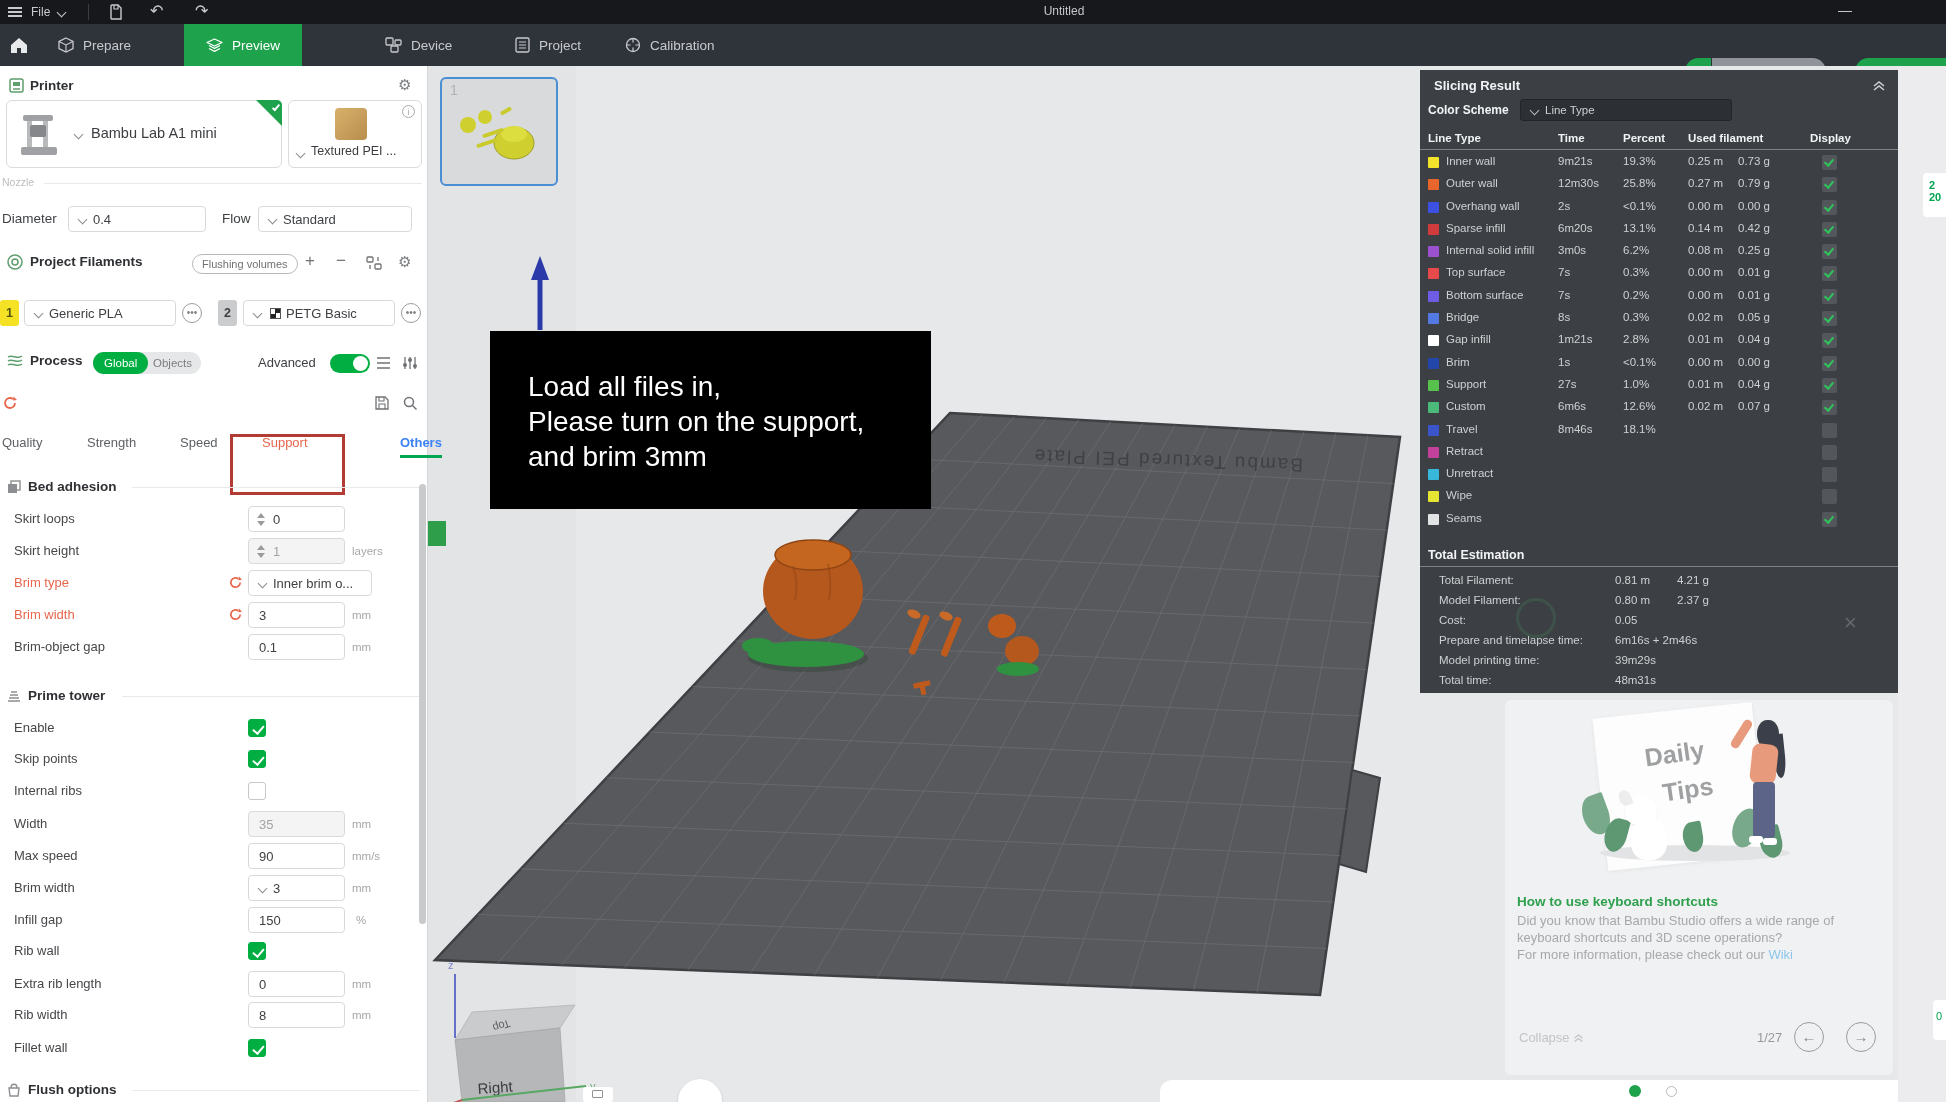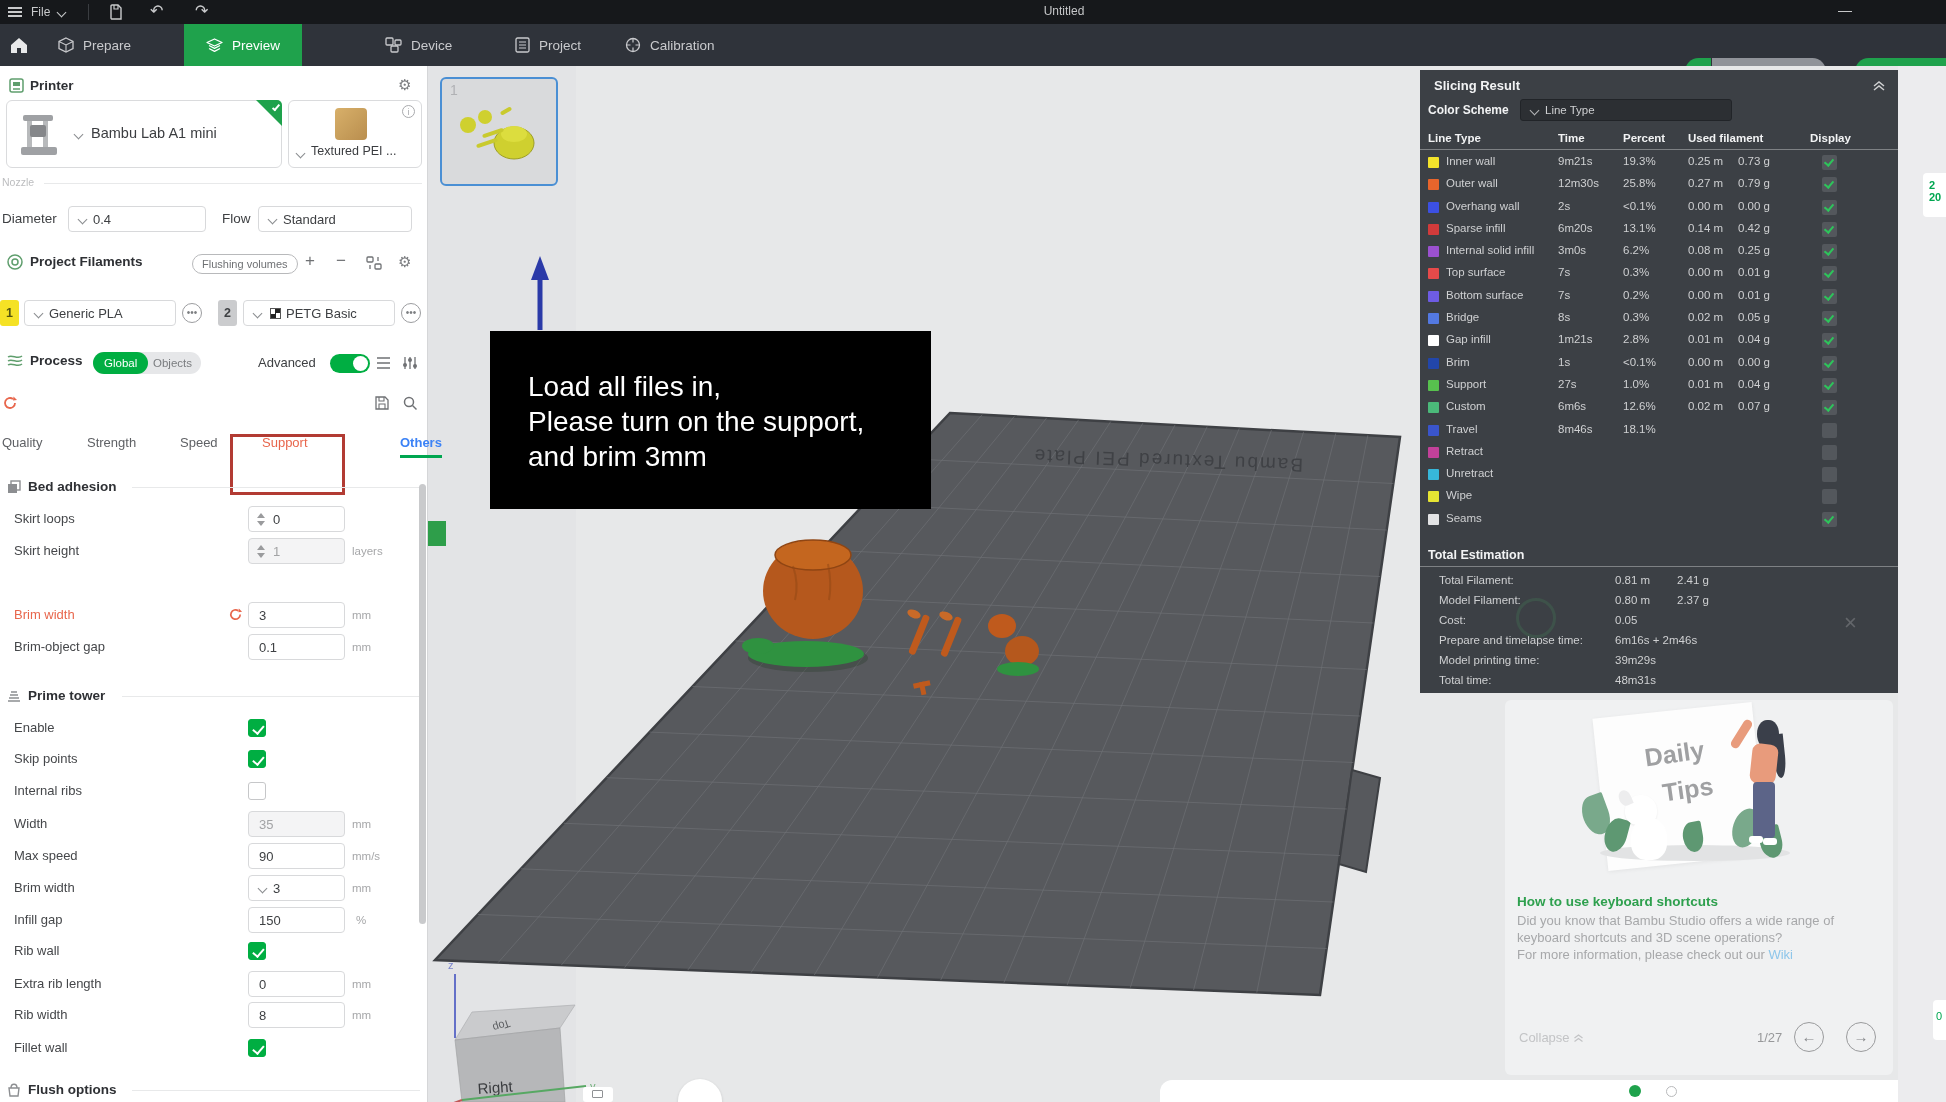--- a/index.html
+++ b/index.html
@@ -384,20 +384,31 @@
       <span class="slabel">Skirt height</span>
       <div class="ibox dis" style="left:248px;width:97px;padding-left:8px;">
           <span class="steps">
             <i class="up"></i>
             <i class="dn"></i>
           </span>
           <span>1</span>
         </div>
       <span class="unit" style="left:352px;">layers</span>
     </div>
+    <div class="abs" style="top:504px;width:428px;height:26px;">
+      <span class="slabel mod">Brim type</span>
+      <svg class="undo-o" style="left:228px;top:5px;width:15px;height:15px;" viewBox="0 0 16 16">
+          <path d="M13 8a5 5 0 1 1-2-4" fill="none" stroke="#e8664c" stroke-width="1.8"></path>
+          <path d="M11.5 1.5 11 5.5l4-.5z" fill="#e8664c"></path>
+        </svg>
+      <div class="ibox" style="left:248px;width:124px;">
+          <span class="chev"></span>
+          <span>Inner brim o...</span>
+        </div>
+    </div>
     <div class="abs" style="top:536px;width:428px;height:26px;">
       <span class="slabel mod">Brim width</span>
       <svg class="undo-o" style="left:228px;top:5px;width:15px;height:15px;" viewBox="0 0 16 16">
           <path d="M13 8a5 5 0 1 1-2-4" fill="none" stroke="#e8664c" stroke-width="1.8"></path>
           <path d="M11.5 1.5 11 5.5l4-.5z" fill="#e8664c"></path>
         </svg>
       <div class="ibox" style="left:248px;width:97px;">
           <span>3</span>
         </div>
       <span class="unit" style="left:352px;">mm</span>
@@ -666,21 +677,21 @@
       </div>
       </div>
 
     <span class="abs rp-b" style="left:8px;top:478px;font-size:12.5px;">Total Estimation</span>
     <div class="abs" style="left:0;top:496px;width:478px;height:1px;background:#7e8184;"></div>
     <div class="abs" style="left:0;top:502px;width:478px;margin-left:11px;">
 
     <div class="est-row">
         <span style="left:8px;">Total Filament:</span>
         <span style="left:184px;">0.81 m</span>
-        <span style="left:246px;">2.41 g</span>
+        <span style="left:246px;">4.21 g</span>
       </div>
         <div class="est-row">
         <span style="left:8px;">Model Filament:</span>
         <span style="left:184px;">0.80 m</span>
         <span style="left:246px;">2.37 g</span>
       </div>
         <div class="est-row">
         <span style="left:8px;">Cost:</span>
         <span style="left:184px;">0.05</span>
         <span style="left:246px;"></span>

